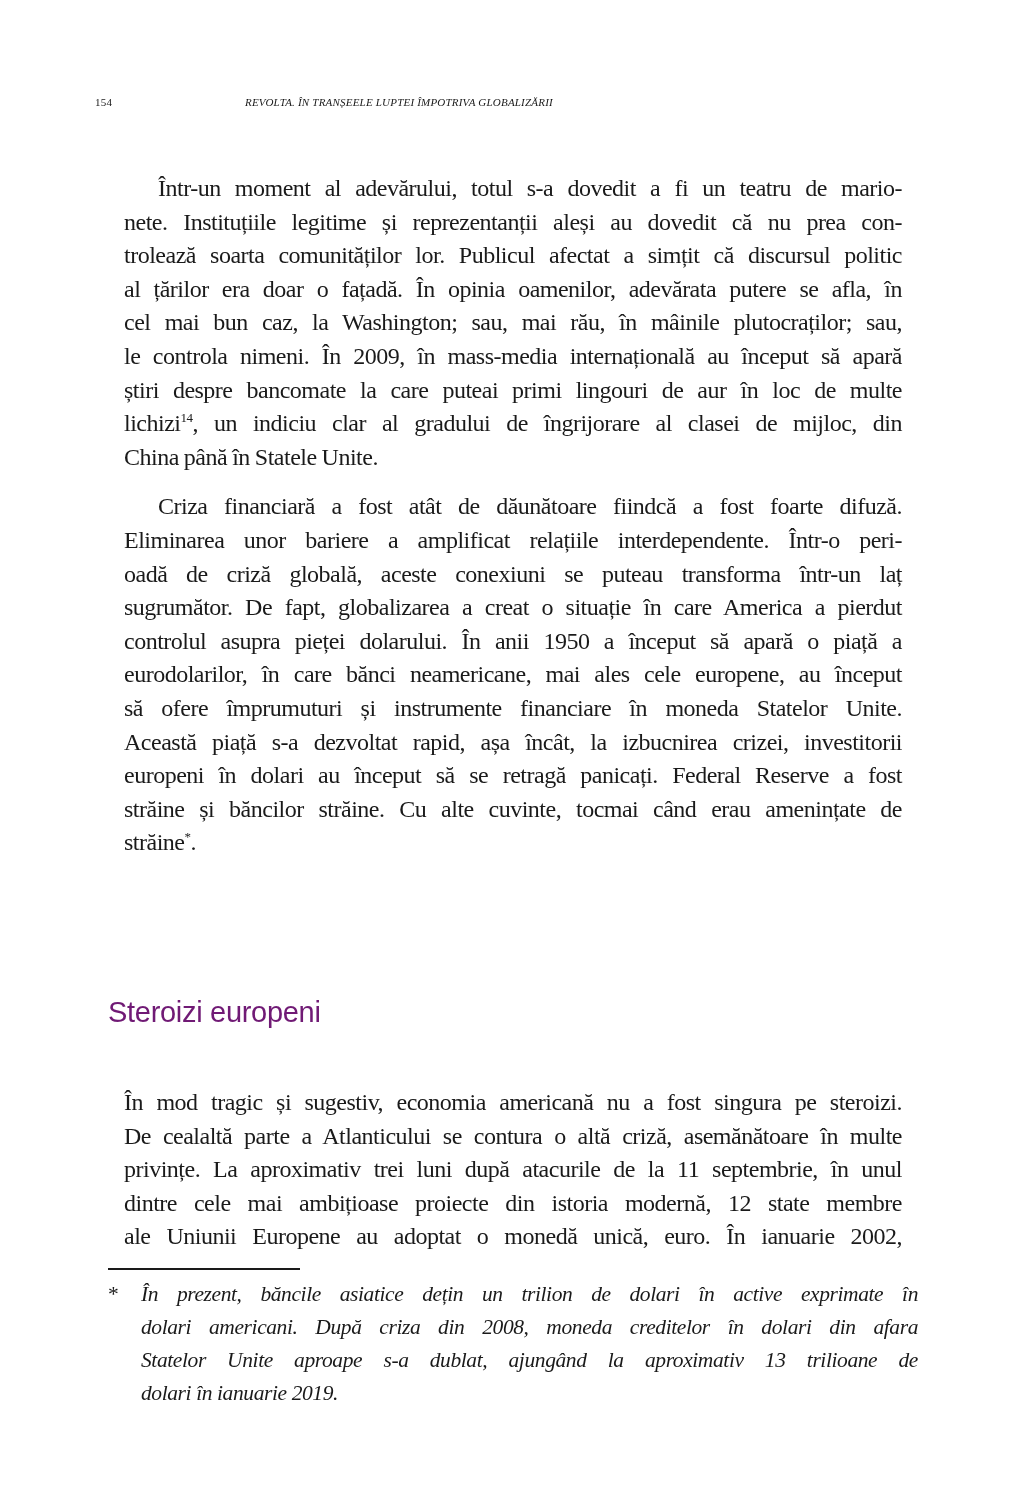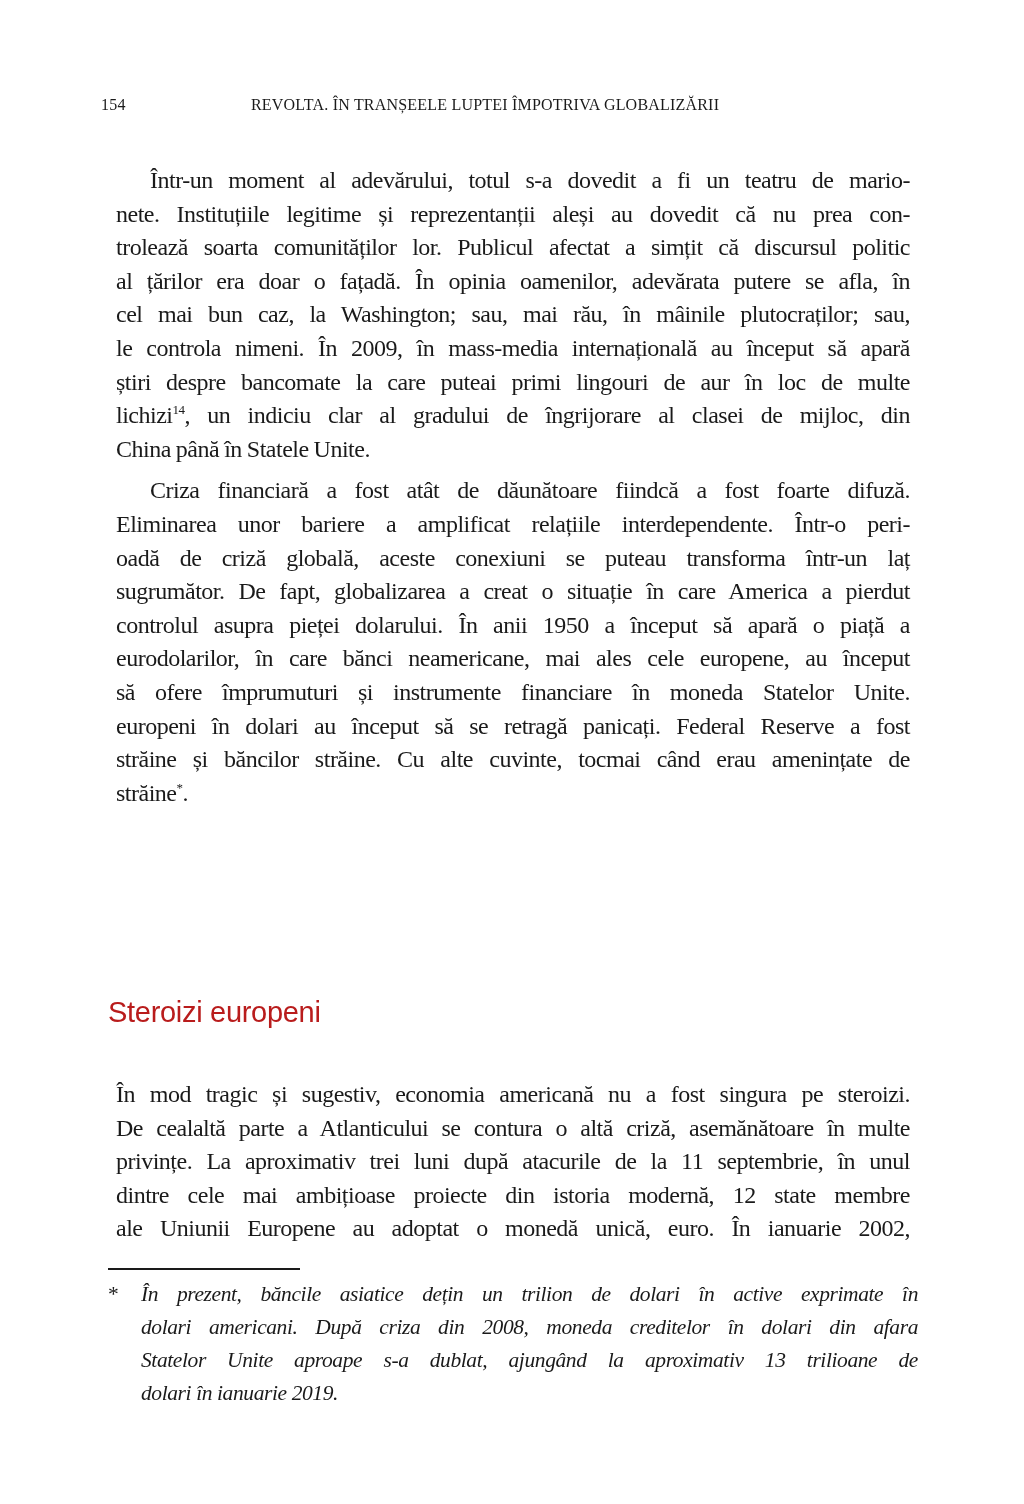--- a/index.html
+++ b/index.html
@@ -2,41 +2,41 @@
 <html><head>
   <meta charset="utf-8">
   <style>
     html, body { margin: 0; padding: 0; background: #ffffff; }
     body {
       width: 1024px; height: 1504px; position: relative; overflow: hidden;
       color: #1a1a1a;
       font-family: "Liberation Serif", "DejaVu Serif", serif;
     }
     .running-head {
-      position: absolute; left: 101px; top: 96px; width: 810px; height: 28px;
-      font-size: 16px; letter-spacing: 0.2px;
+      position: absolute; left: 95px; top: 96px; width: 810px; height: 28px;
+      font-size: 11px; letter-spacing: 0.2px;
     }
     .running-head .page-num { position: absolute; left: 0; top: 0; }
-    .running-head .book-title { position: absolute; left: 150px; top: 0; }
+    .running-head .book-title { position: absolute; left: 150px; top: 0; font-style: italic; }
     .text-block {
       position: absolute; left: 108px; width: 810px;
       font-size: 24px; line-height: 33.6px; text-align: justify;
       letter-spacing: -0.5px; word-spacing: -0.5px;
       hyphens: manual;
     }
-    .text-block p { margin: 8px; text-indent: 34px; }
+    .text-block p { margin: 16px; text-indent: 34px; }
     .text-block p.no-indent { text-indent: 0; }
     .line { display: block; text-align: justify; text-align-last: justify; }
     .line.last { text-align-last: left; }
     sup { font-size: 13px; line-height: 0; vertical-align: super; }
     .section-heading {
       position: absolute; left: 108px; top: 996px;
       font-family: "Liberation Sans", "DejaVu Sans", sans-serif;
       font-size: 29px; font-weight: normal; margin: 0; letter-spacing: -0.3px;
-      color: #b91c1c;
+      color: #701a75;
     }
     .footnote-rule {
       position: absolute; left: 108px; top: 1268px; width: 192px; height: 0;
       border-top: 2px solid #1a1a1a;
     }
     .footnote {
       position: absolute; left: 108px; top: 1278px; width: 810px;
       font-size: 21.5px; line-height: 33px; letter-spacing: -0.4px;
     }
     .footnote .marker { position: absolute; left: 0; top: 0; width: 30px; }
@@ -63,20 +63,21 @@
     <span class="line last" style="text-indent:0">China până în Statele Unite.</span>
   </p>
   <p>
     <span class="line">Criza financiară a fost atât de dăunătoare fiindcă a fost foarte difuză.</span>
     <span class="line" style="text-indent:0">Eliminarea unor bariere a amplificat relațiile interdependente. Într-o peri-</span>
     <span class="line" style="text-indent:0">oadă de criză globală, aceste conexiuni se puteau transforma într-un laț</span>
     <span class="line" style="text-indent:0">sugrumător. De fapt, globalizarea a creat o situație în care America a pierdut</span>
     <span class="line" style="text-indent:0">controlul asupra pieței dolarului. În anii 1950 a început să apară o piață a</span>
     <span class="line" style="text-indent:0">eurodolarilor, în care bănci neamericane, mai ales cele europene, au început</span>
     <span class="line" style="text-indent:0">să ofere împrumuturi și instrumente financiare în moneda Statelor Unite.</span>
+    <span class="line" style="text-indent:0">Această piață s-a dezvoltat rapid, așa încât, la izbucnirea crizei, investitorii</span>
     <span class="line" style="text-indent:0">europeni în dolari au început să se retragă panicați. Federal Reserve a fost</span>
     <span class="line" style="text-indent:0">străine și băncilor străine. Cu alte cuvinte, tocmai când erau amenințate de</span>
     <span class="line last" style="text-indent:0"><span>străine</span><sup>*</sup><span>.</span></span>
   </p>
 </div>
 
 <h2 class="section-heading">Steroizi europeni</h2>
 
 <div class="text-block" style="top:1070px;">
   <p class="no-indent">

